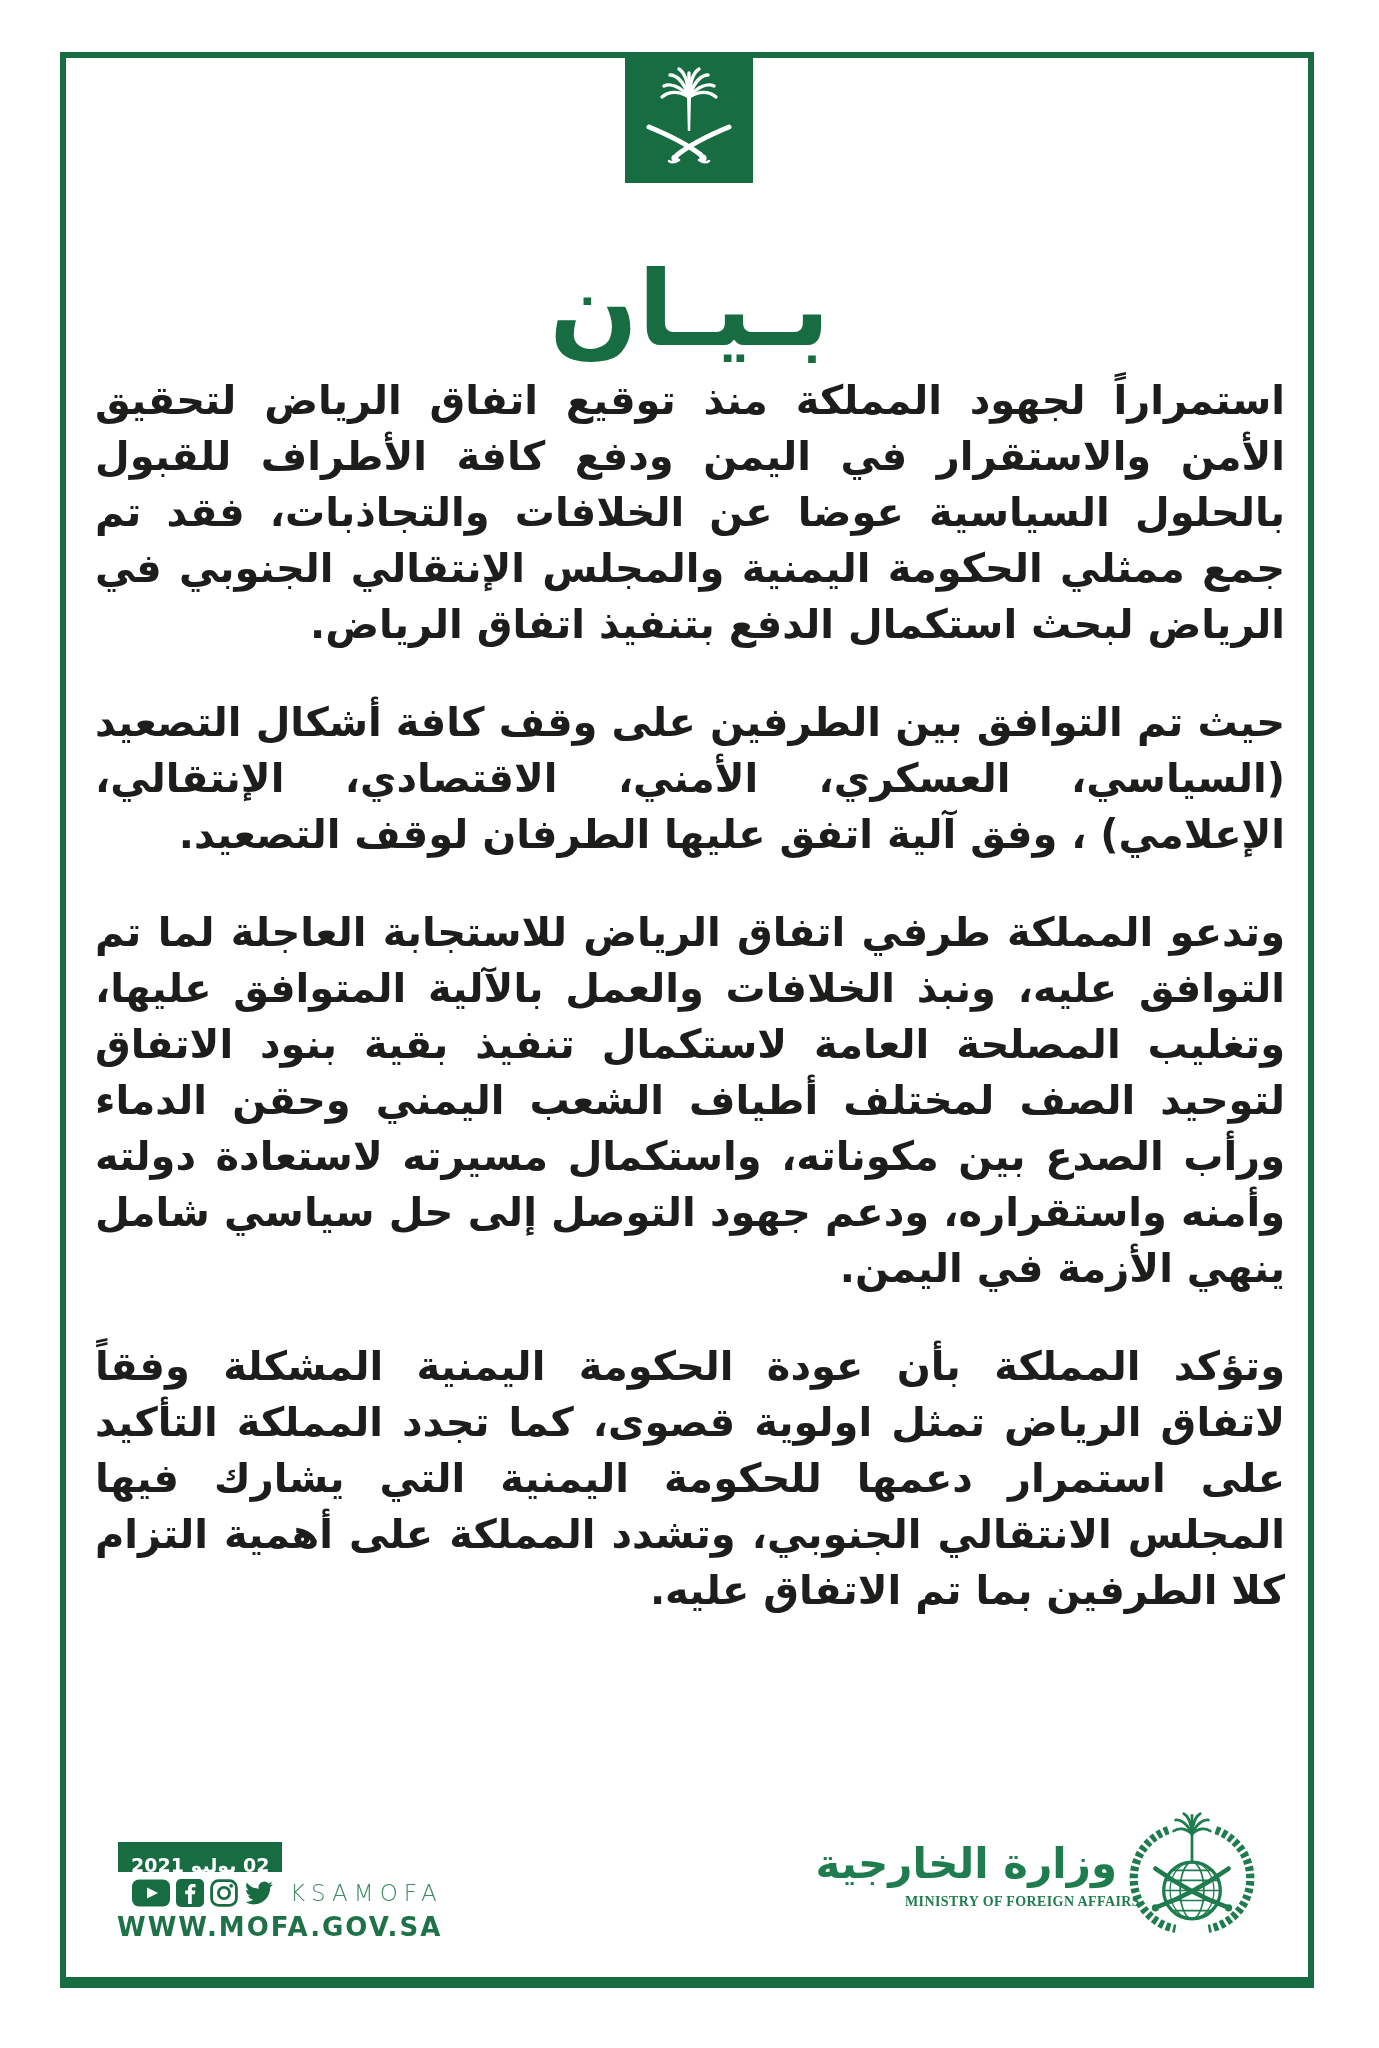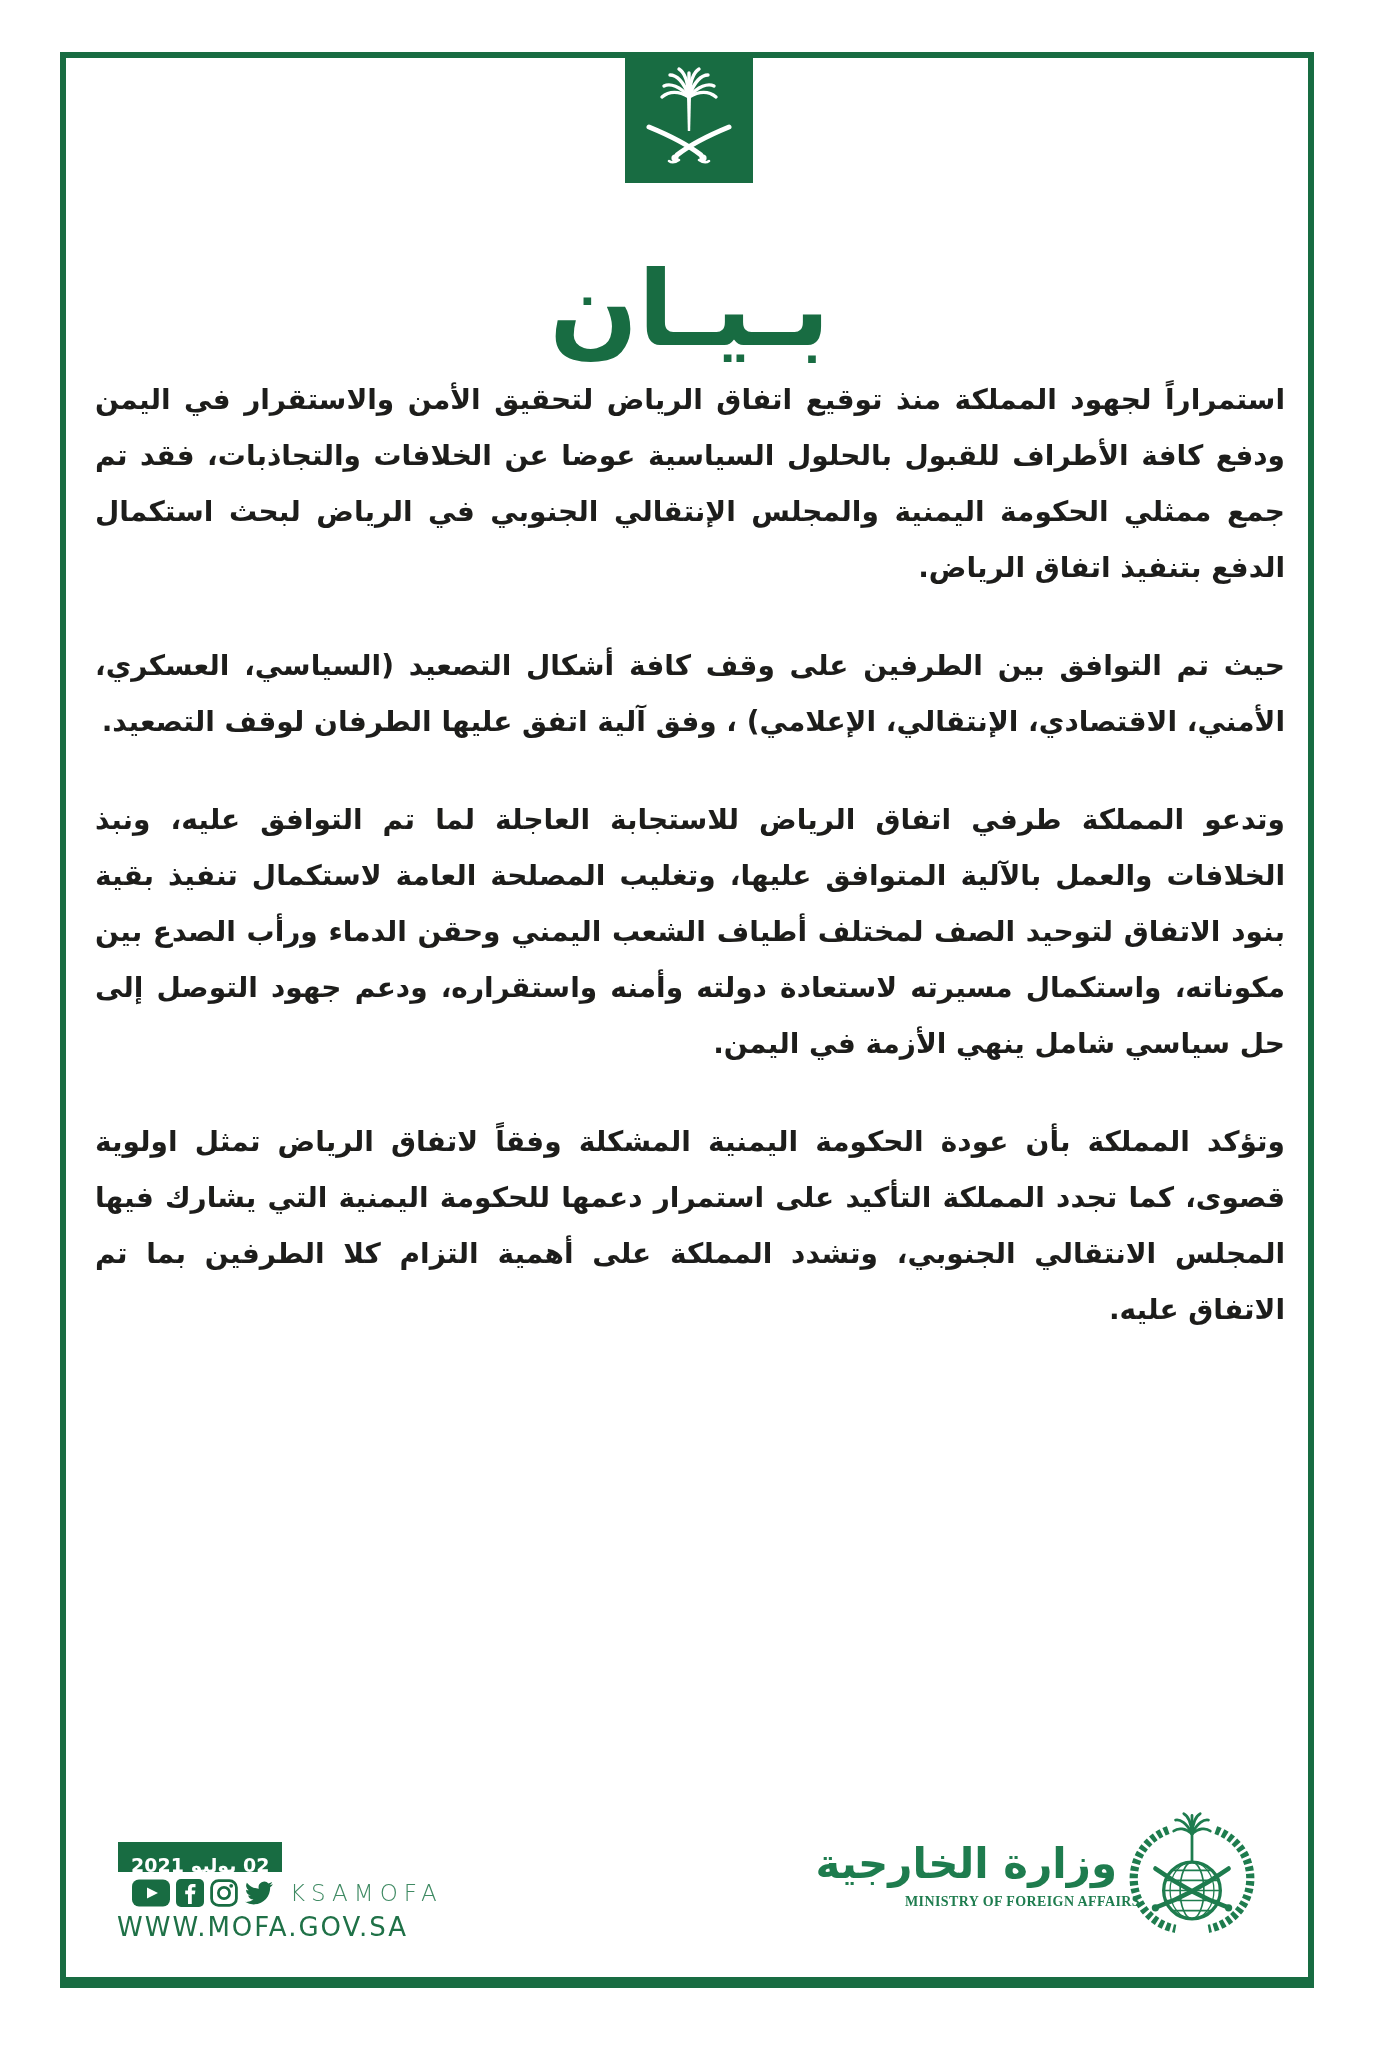--- a/index.html
+++ b/index.html
@@ -47,21 +47,21 @@
   
   .statement-body {
     position: absolute;
     left: 95px; top: 372px;
     width: 1190px;
     direction: rtl;
     text-align: justify;
     color: #1D1D1B;
   }
   .statement-body p {
-    font-size: 28px;
+    font-size: 40px;
     font-weight: bold;
     line-height: 56px;
     margin-bottom: 42px;
     text-align: justify;
   }
   .statement-body p:last-child { margin-bottom: 0; }
 
   
   .date-badge {
     position: absolute;
@@ -91,21 +91,21 @@
     font-size: 23px;
     font-weight: 300;
     letter-spacing: 6px;
     line-height: 28px;
   }
   .site-url {
     position: absolute;
     left: 117px; top: 1912px;
     color: #1F7147;
     font-size: 26px;
-    font-weight: 400;
+    font-weight: 700;
     letter-spacing: 2px;
   }
 
   .ministry-wordmark {
     position: absolute;
     left: 905px; top: 1838px;
     width: 212px;
     text-align: center;
   }
   .ministry-wordmark .ar {

